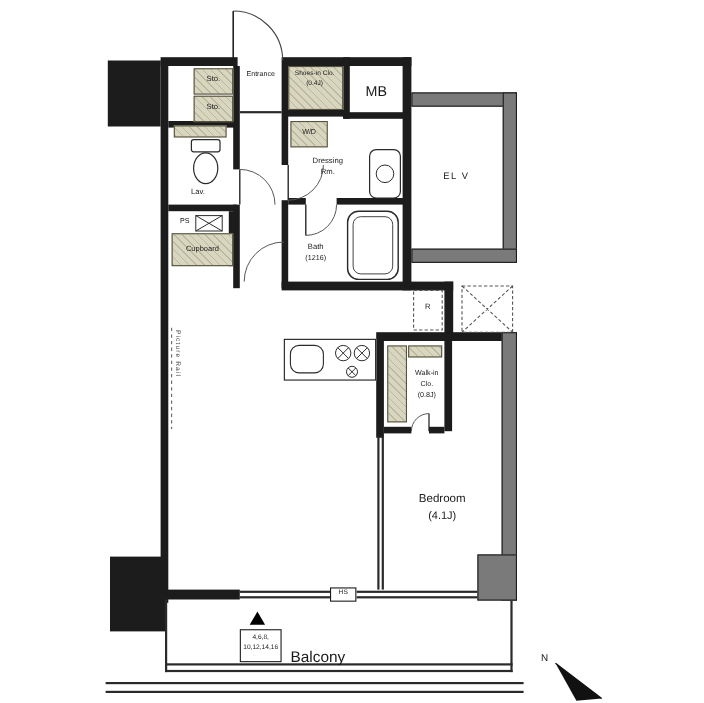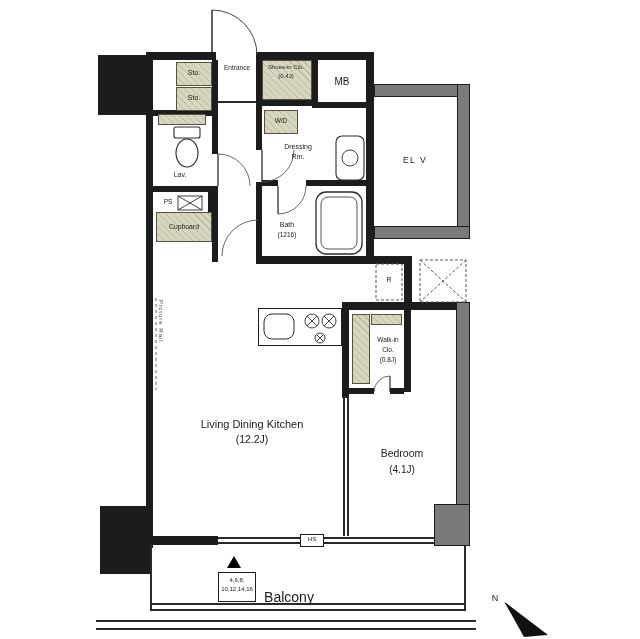--- a/index.html
+++ b/index.html
@@ -158,36 +158,34 @@
       <polygon points="505,603 547,635 524,637" fill="#111"></polygon>
       <path d="M505,603 L547,635" stroke="#111" stroke-width="1.2"></path>
     </g>
   </svg>
 
   <div class="lbl" style="left:214px;top:64px;width:46px;font-size:6.5px">Entrance</div>
   <div class="lbl" style="left:176px;top:69px;width:36px;font-size:7px">Sto.</div>
   <div class="lbl" style="left:176px;top:94px;width:36px;font-size:7px">Sto.</div>
   <div class="lbl" style="left:258px;top:64px;width:56px;font-size:6px">Shoes-in Clo.</div>
   <div class="lbl" style="left:258px;top:73px;width:56px;font-size:6px">(0.4J)</div>
-  <div class="lbl" style="left:314px;top:76px;width:56px;font-size:10px">MB</div>
+  <div class="lbl" style="left:314px;top:76px;width:56px;font-size:13px">MB</div>
   <div class="lbl" style="left:264px;top:117px;width:34px;font-size:6.5px">W/D</div>
   <div class="lbl" style="left:262px;top:143px;width:72px;font-size:7px">Dressing</div>
   <div class="lbl" style="left:262px;top:153px;width:72px;font-size:7px">Rm.</div>
   <div class="lbl" style="left:156px;top:171px;width:48px;font-size:7px">Lav.</div>
   <div class="lbl" style="left:262px;top:221px;width:50px;font-size:7px">Bath</div>
   <div class="lbl" style="left:262px;top:231px;width:50px;font-size:6.5px">(1216)</div>
   <div class="lbl" style="left:374px;top:156px;width:82px;font-size:8.5px;letter-spacing:1.5px">EL V</div>
   <div class="lbl" style="left:158px;top:198px;width:20px;font-size:6.5px">PS</div>
   <div class="lbl" style="left:157px;top:223px;width:54px;font-size:6.8px">Cupboard</div>
   <div class="lbl" style="left:376px;top:276px;width:26px;font-size:7px">R</div>
   <div class="lbl" style="left:368px;top:336px;width:40px;font-size:6.5px">Walk-in</div>
   <div class="lbl" style="left:368px;top:346px;width:40px;font-size:6.5px">Clo.</div>
   <div class="lbl" style="left:368px;top:356px;width:40px;font-size:6.5px">(0.8J)</div>
-  <div class="lbl" style="left:158px;top:418px;width:188px;font-size:11px">Living Dining Kitchen</div>
-  <div class="lbl" style="left:158px;top:434px;width:188px;font-size:10.5px">(12.2J)</div>
   <div class="lbl" style="left:350px;top:448px;width:104px;font-size:10.5px">Bedroom</div>
   <div class="lbl" style="left:350px;top:464px;width:104px;font-size:10px">(4.1J)</div>
   <div class="lbl" style="left:300px;top:536px;width:24px;font-size:6px">HS</div>
   <div class="lbl" style="left:243px;top:590px;width:92px;font-size:14px">Balcony</div>
   <div class="lbl" style="left:219px;top:577px;width:36px;font-size:6px">4,6,8,</div>
   <div class="lbl" style="left:219px;top:586px;width:36px;font-size:6px">10,12,14,16</div>
   <div class="lbl" style="left:487px;top:593px;width:16px;font-size:9px">N</div>
   <div class="vtext" style="left:158px;top:300px;height:96px">Picture Rail</div>
 
 </div>

